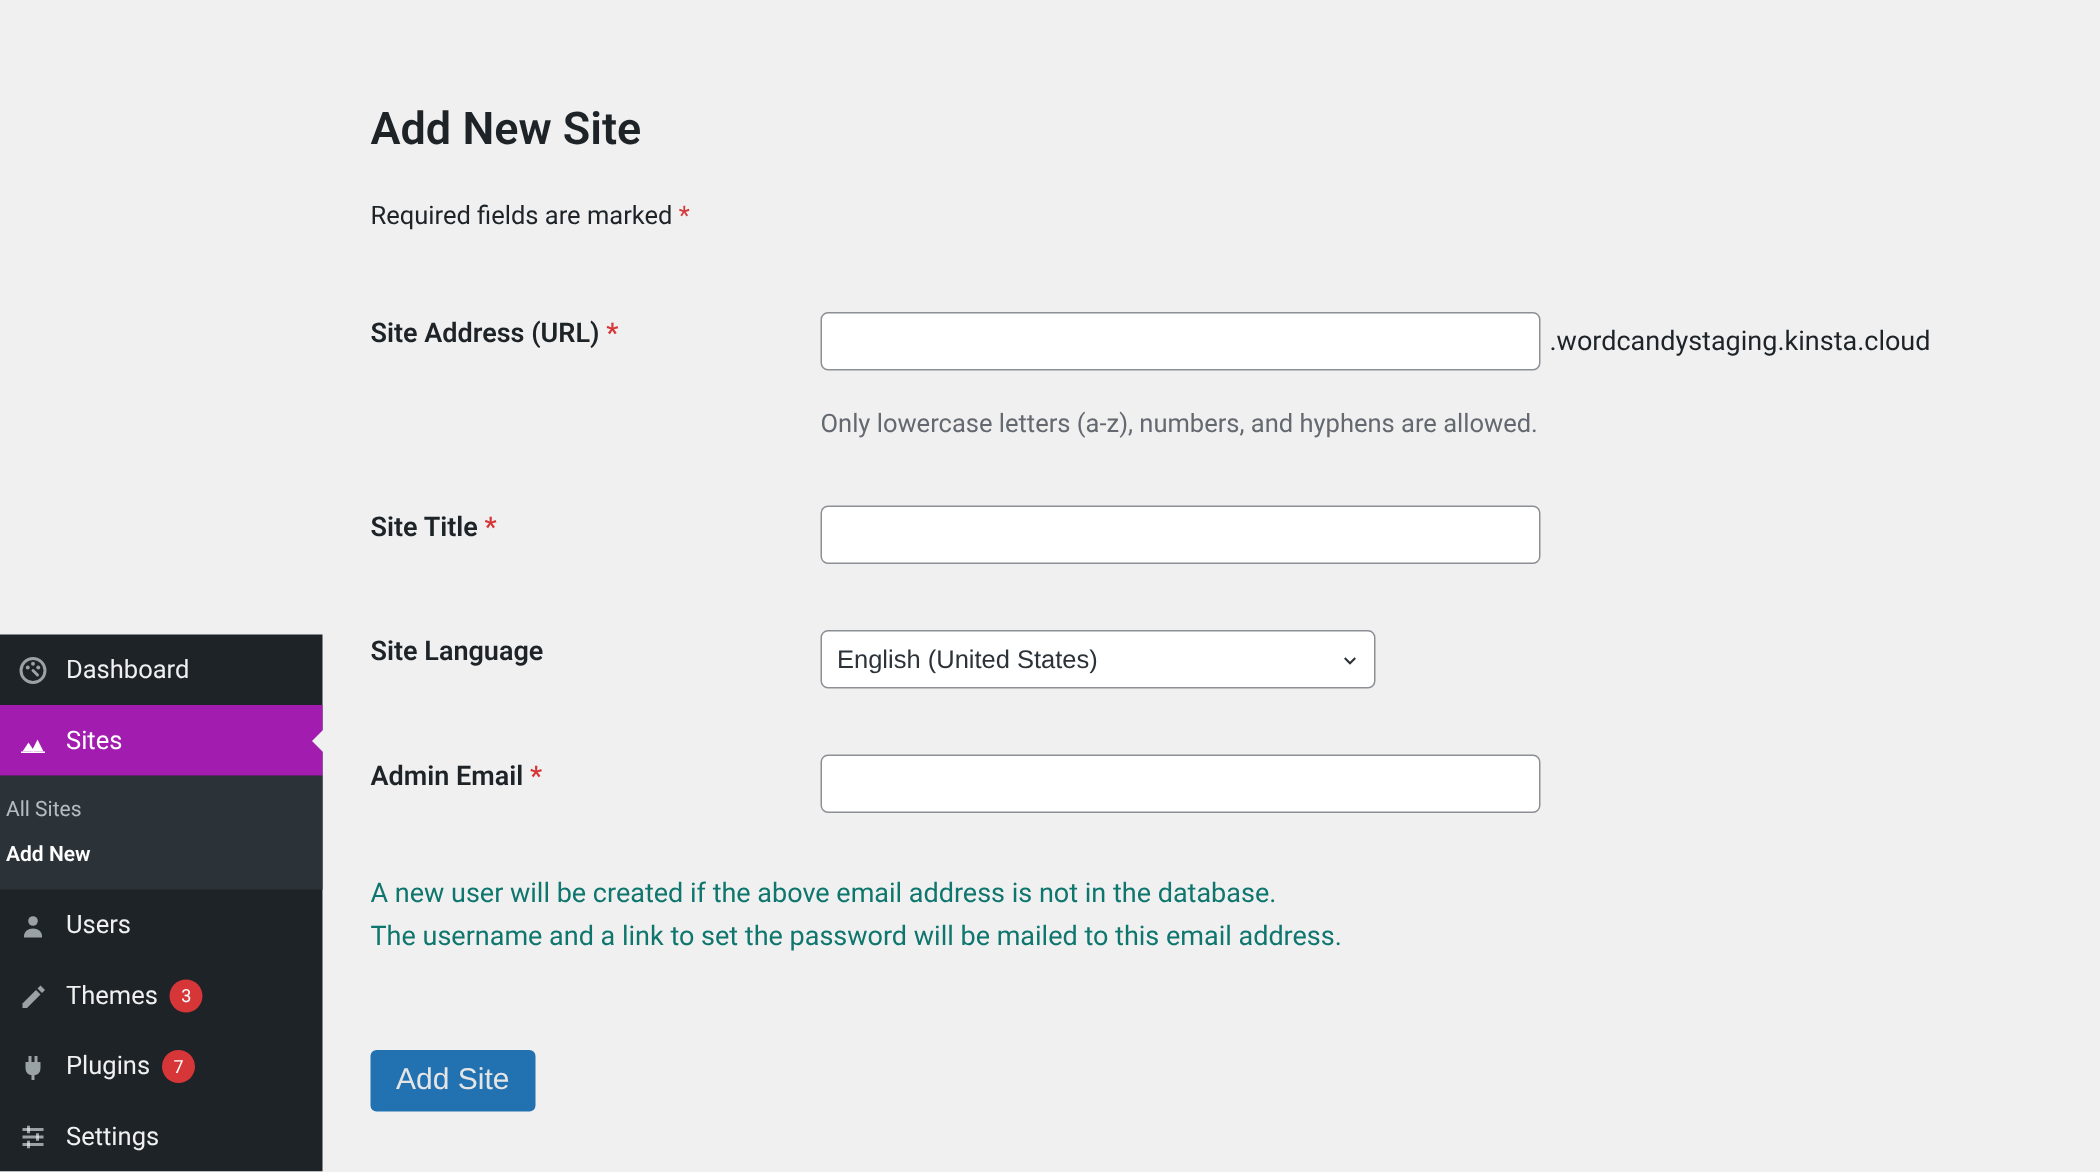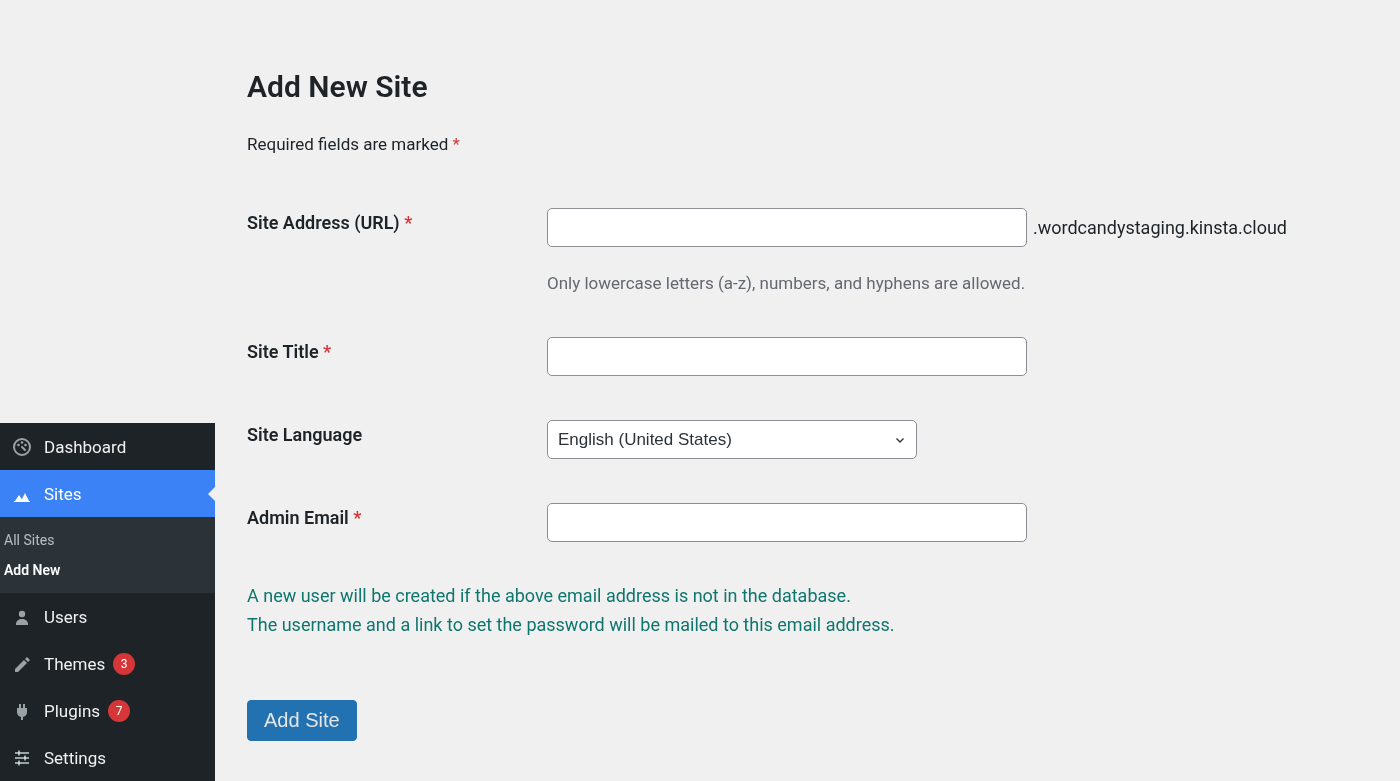--- a/index.html
+++ b/index.html
@@ -33,21 +33,21 @@
   }
   .menu-item .icon {
     width: 24px;
     display: inline-flex;
     align-items: center;
     justify-content: center;
     margin-right: 10px;
     color: rgba(240,246,252,.6);
   }
   .menu-item.active {
-    background: #3b82f6;
+    background: #a21caf;
     color: #fff;
   }
   .menu-item.active .icon { color: #fff; }
   .menu-item.active::after {
     content: "";
     position: absolute;
     right: -1px;
     top: 50%;
     transform: translateY(-50%);
     border: 8px solid transparent;

